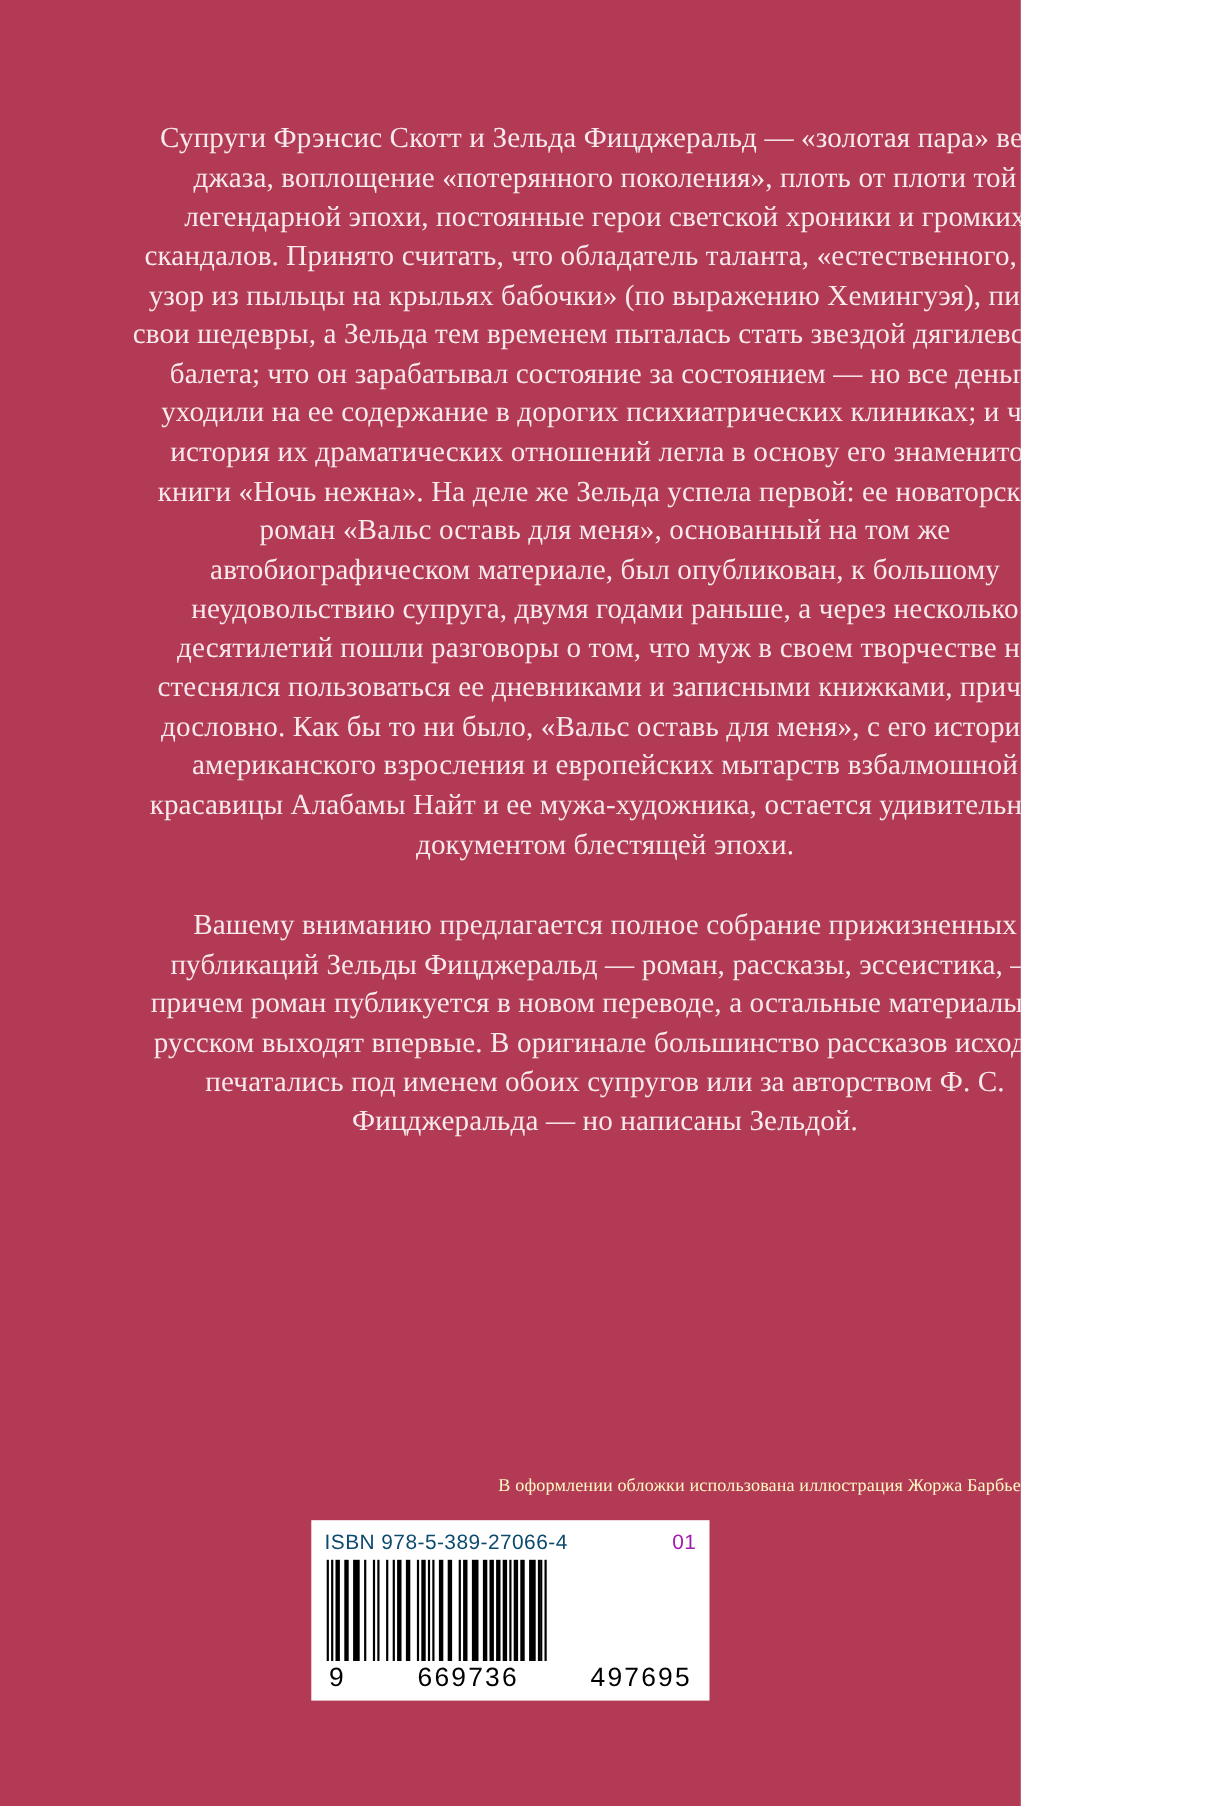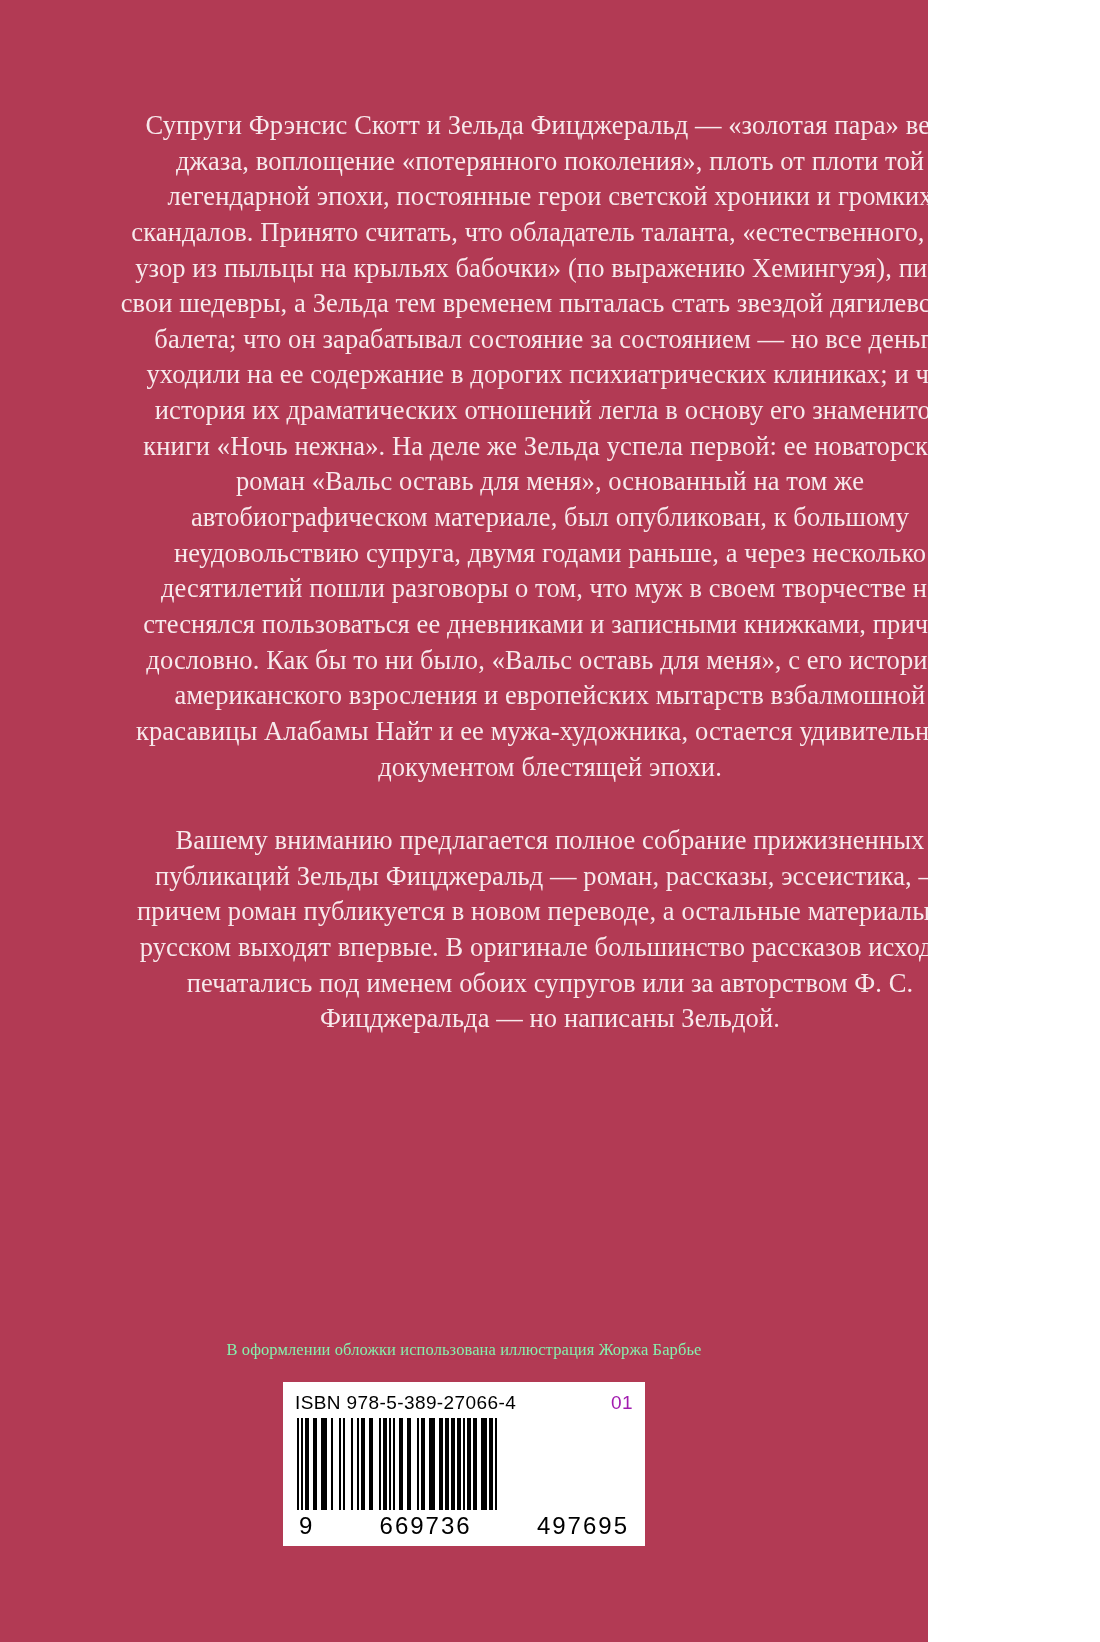--- a/index.html
+++ b/index.html
@@ -35,22 +35,22 @@
     margin: 0;
   }
   .blurb p + p {
     margin-top: 38px;
   }
   .credit {
     position: absolute;
     left: 0;
     right: 0;
     top: 1340px;
-    text-align: center;
-    color: #86efac;
+    text-align: right;
+    color: #fef9c3;
     font-size: 16.5px;
     letter-spacing: 0.1px;
   }
   .barcode-wrap {
     position: absolute;
     left: 50%;
     transform: translateX(-50%);
     top: 1382px;
     width: 362px;
     background: #ffffff;
@@ -59,21 +59,21 @@
   }
   .isbn-row {
     display: flex;
     align-items: flex-start;
     justify-content: space-between;
     padding: 0 2px 4px 2px;
   }
   .isbn-text {
     font-family: "Liberation Sans", sans-serif;
     font-size: 19px;
-    color: #000000;
+    color: #0c4a6e;
     letter-spacing: 0.4px;
     white-space: nowrap;
   }
   .isbn-suffix {
     font-family: "Liberation Sans", sans-serif;
     font-size: 19px;
     color: #a21caf;
     letter-spacing: 0.4px;
   }
   .bars {

